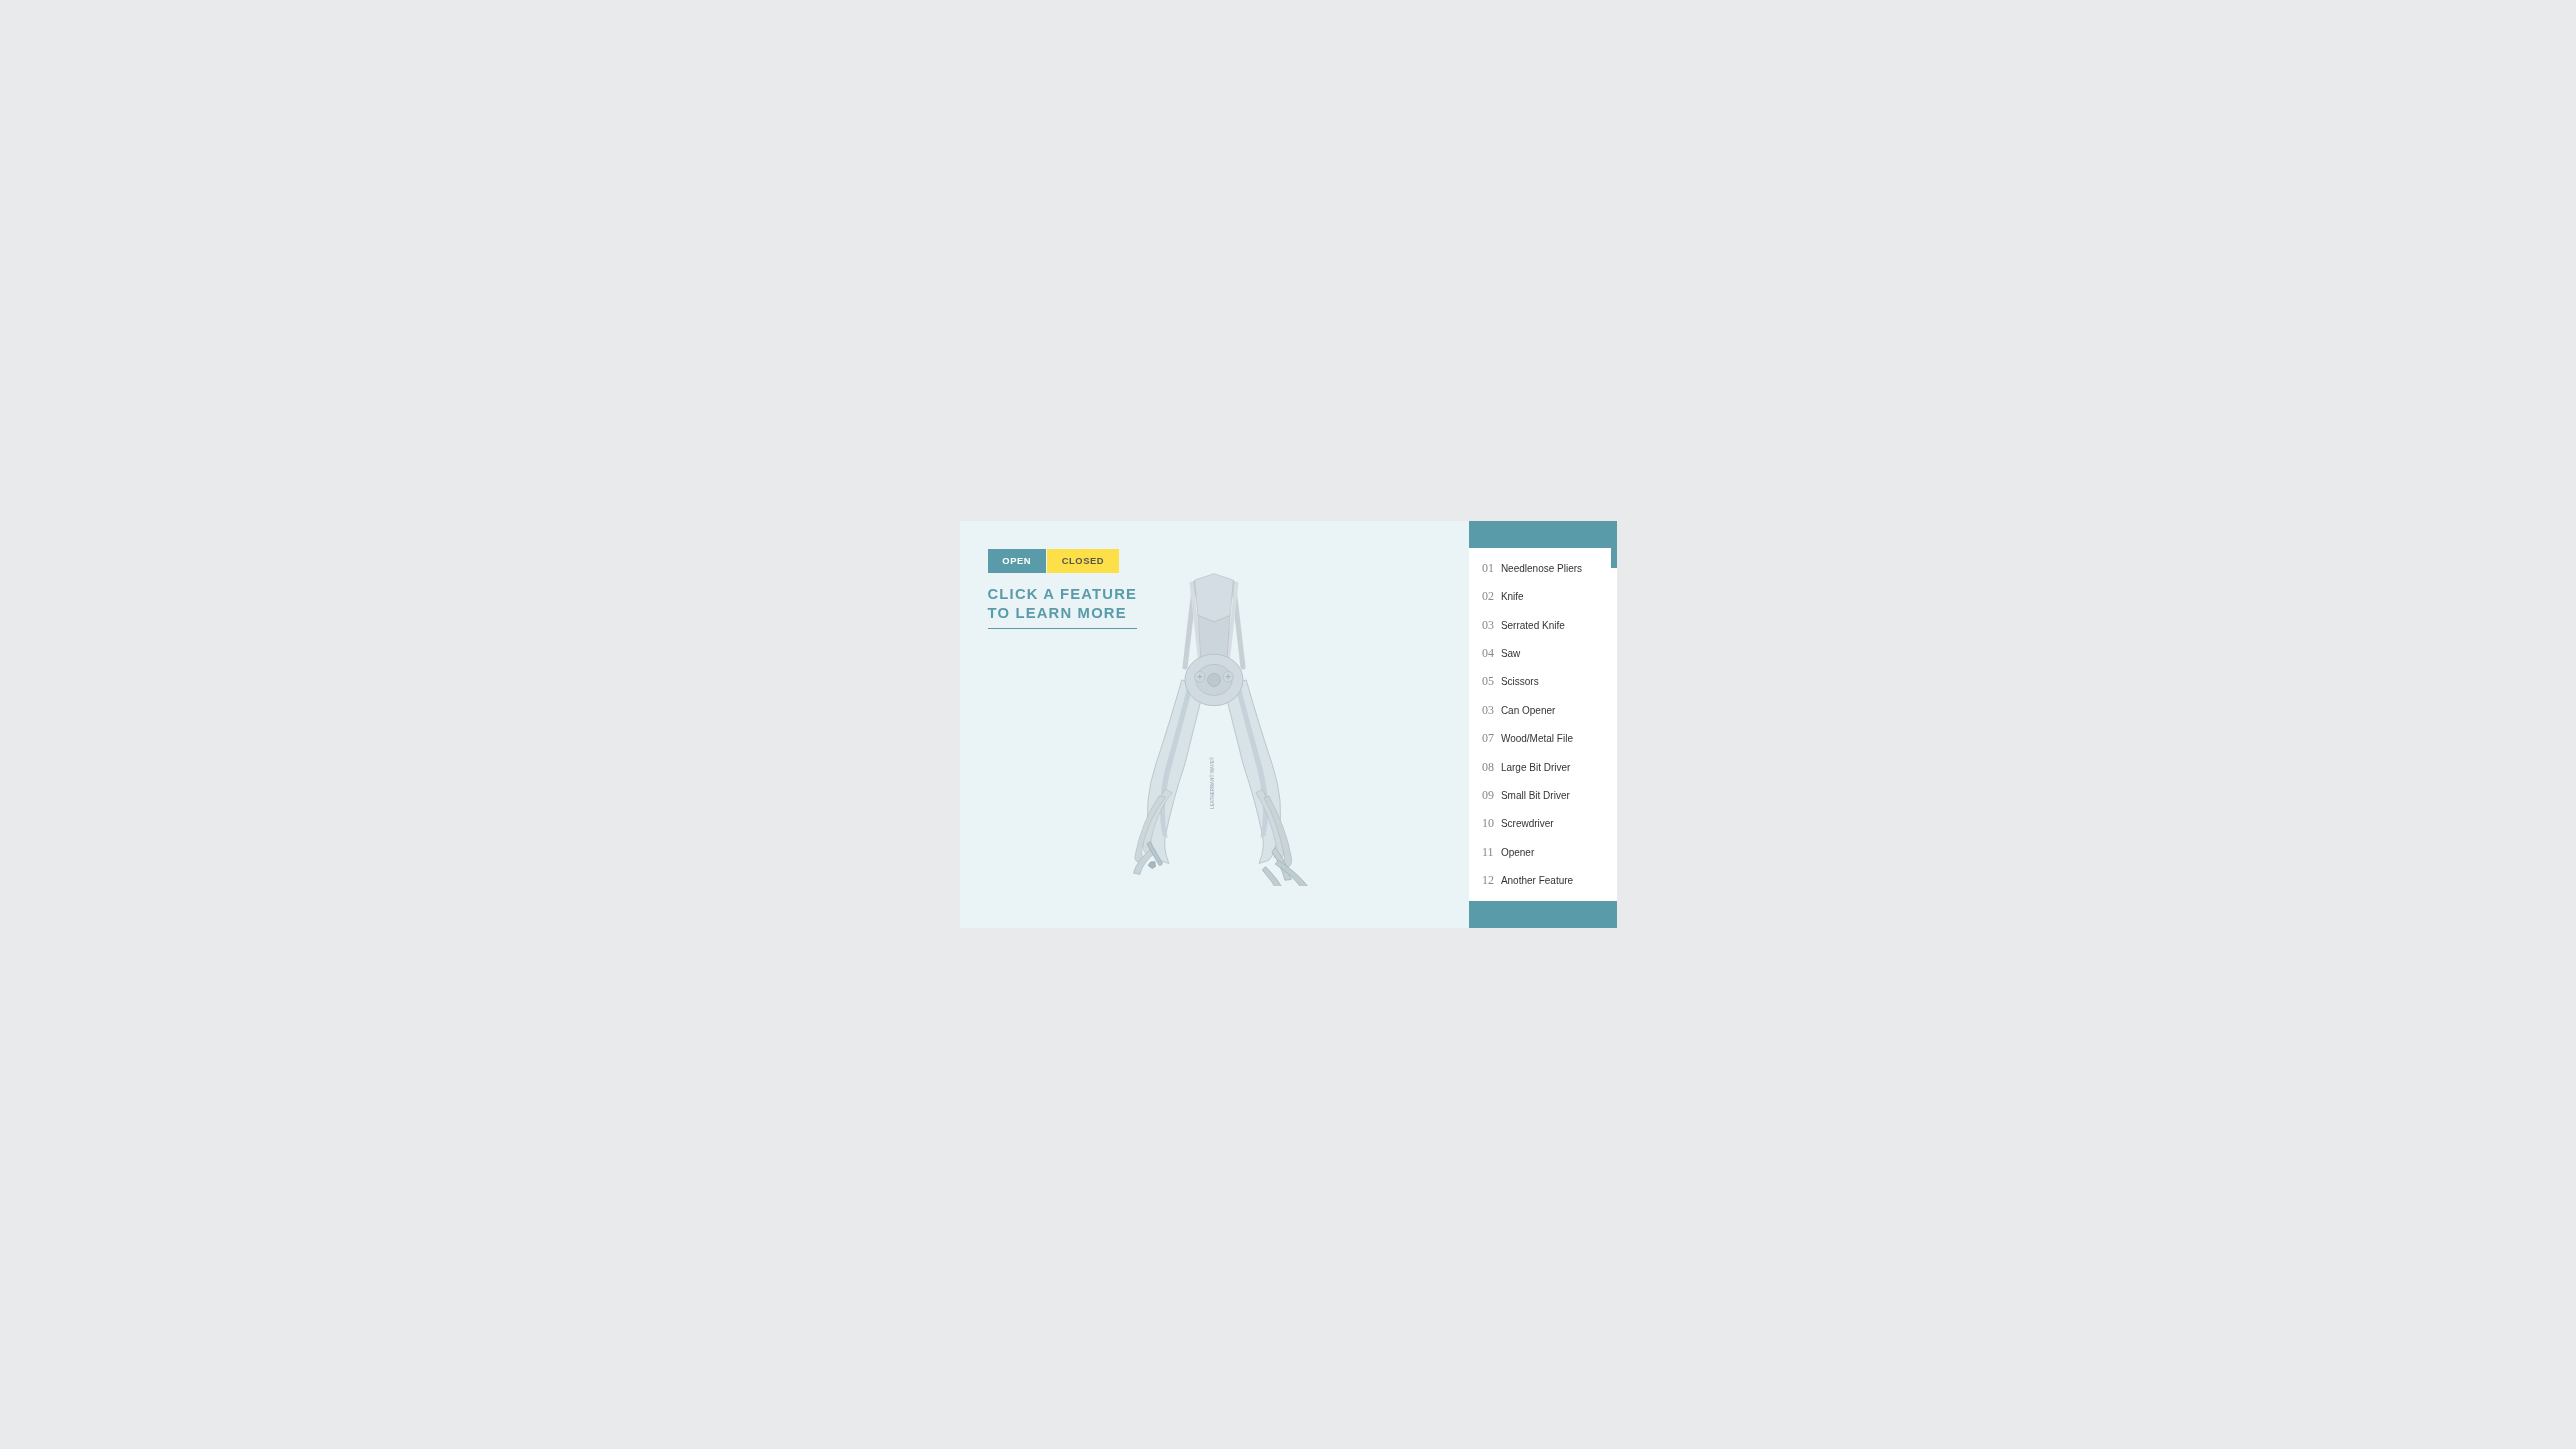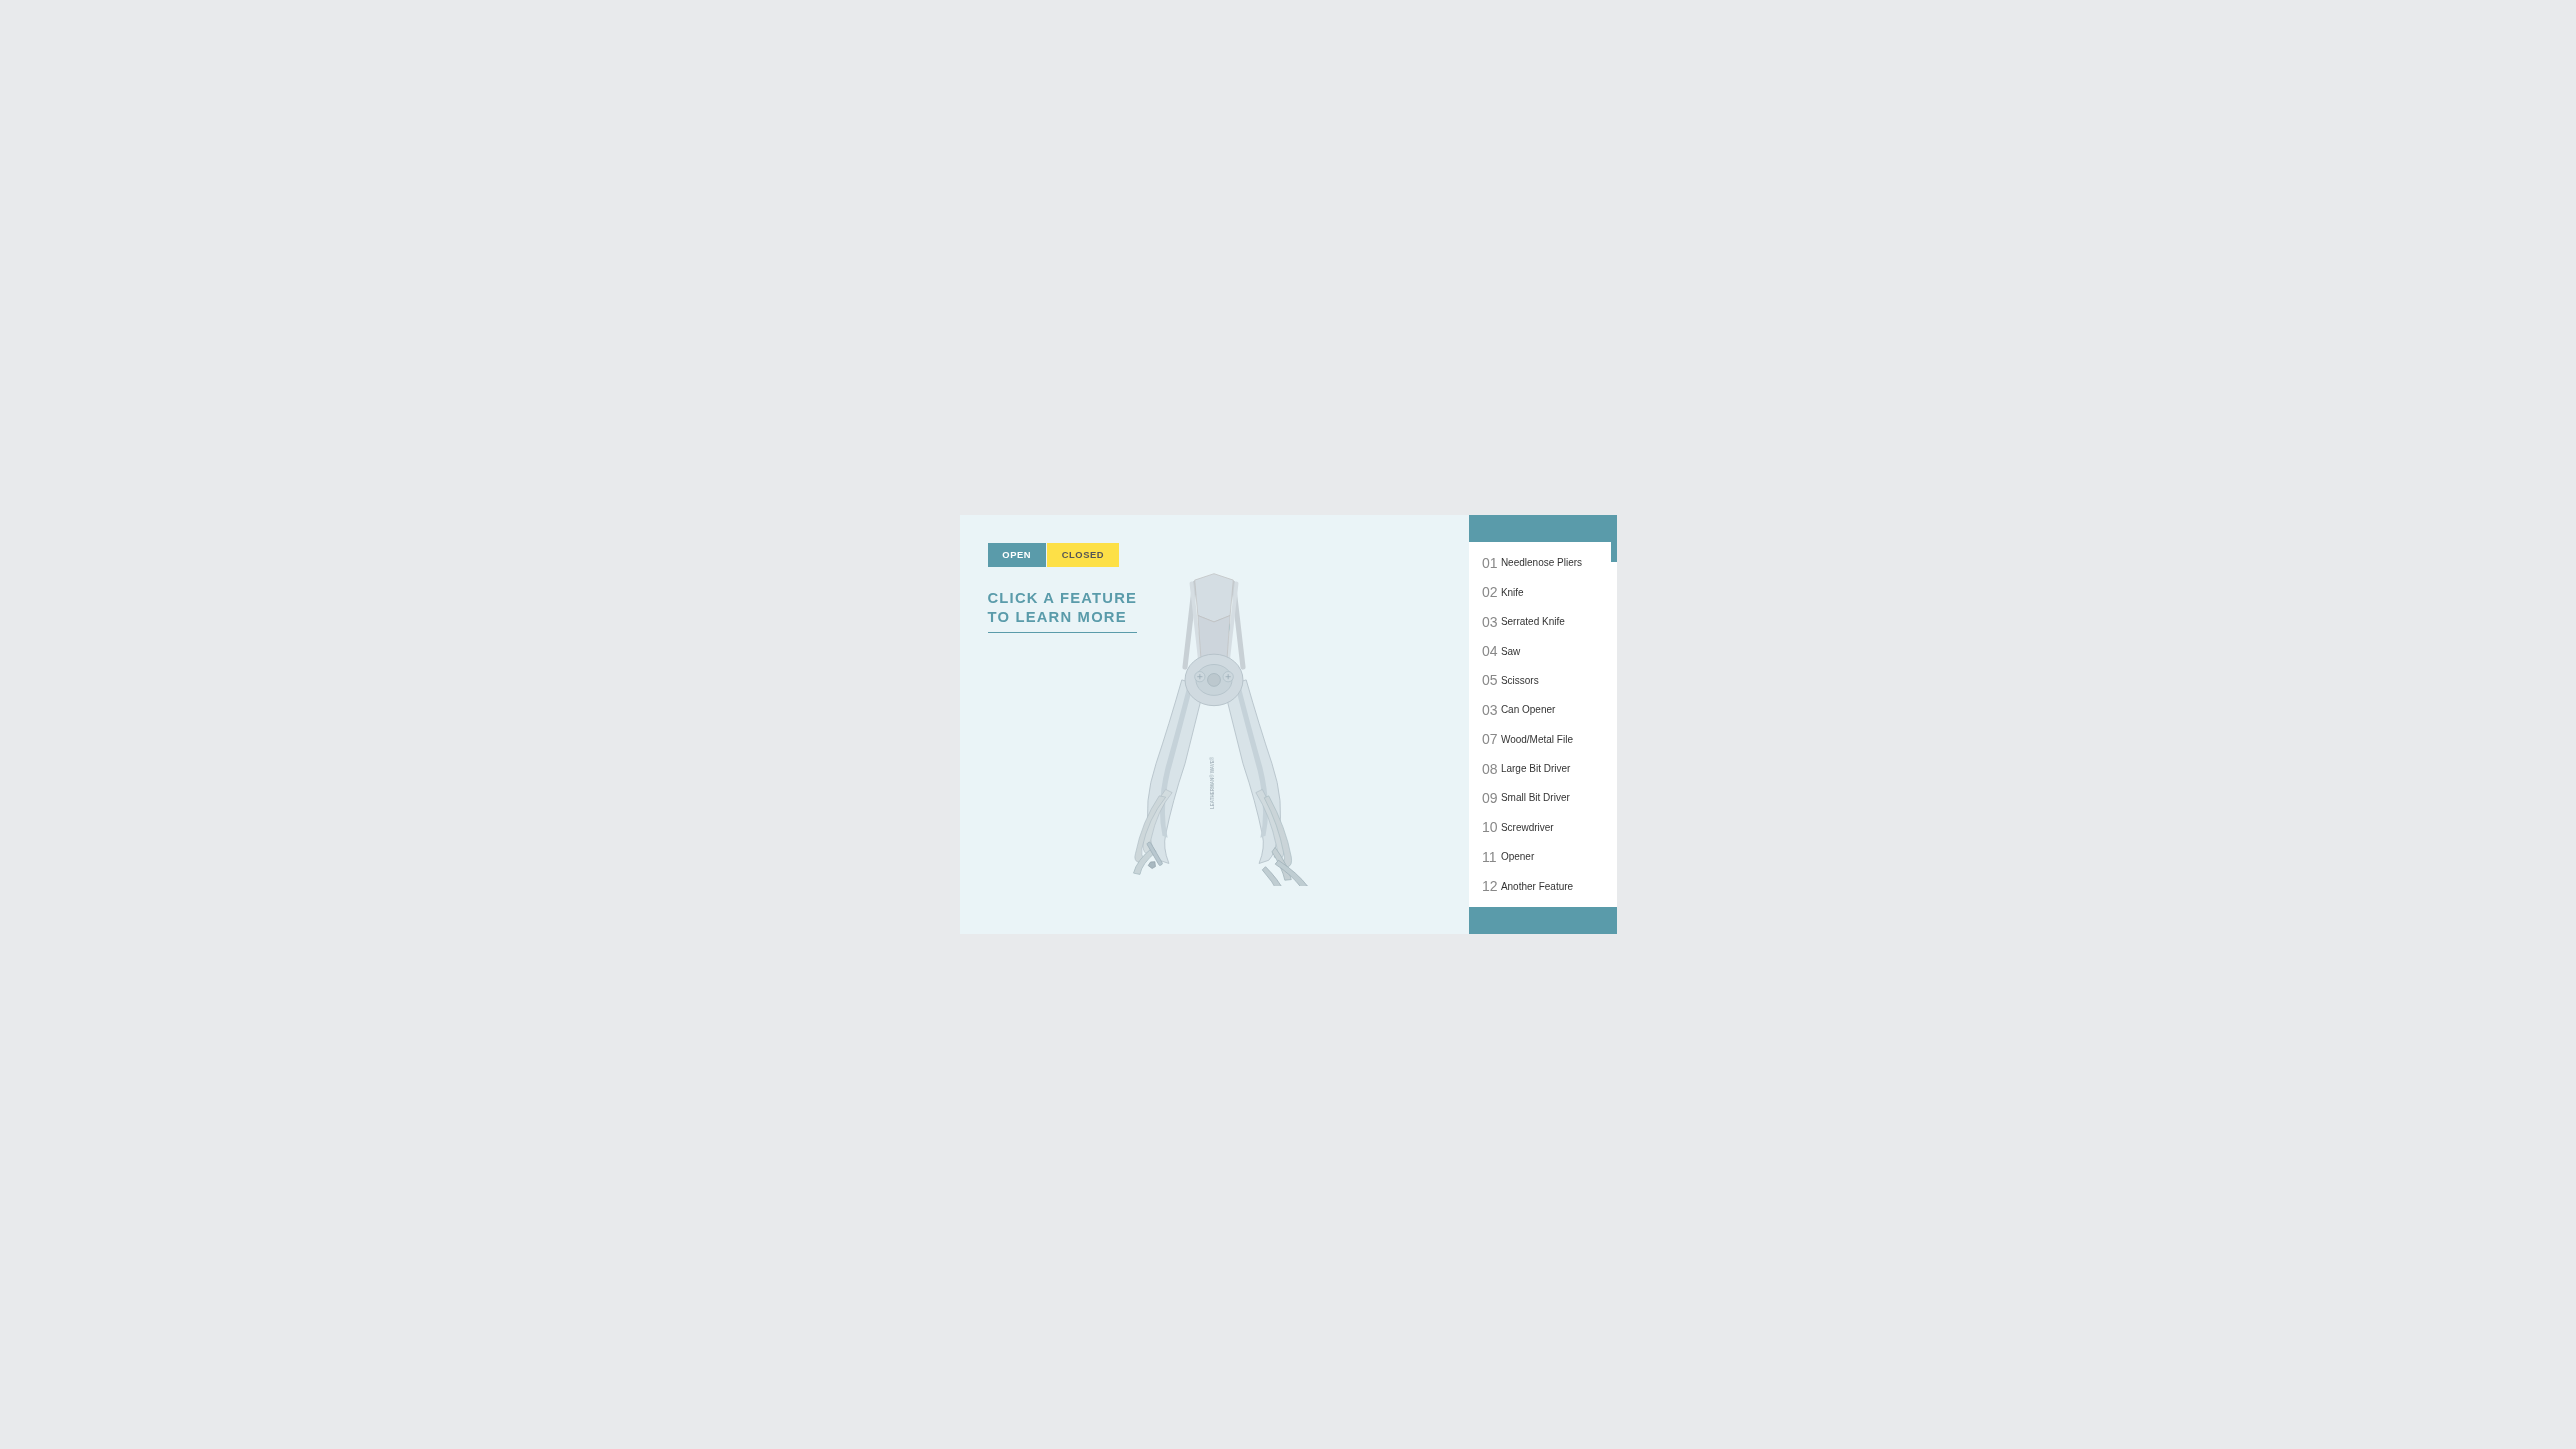--- a/index.html
+++ b/index.html
@@ -51,21 +51,21 @@
       color: #fff;
     }
 
     .toggle-btn.inactive {
       background: #fde047;
       color: #555;
     }
 
     .instruction-text {
       position: absolute;
-      top: 74px;
+      top: 64px;
       left: 28px;
       color: #5a9baa;
       font-size: 14.8px;
       font-weight: 700;
       letter-spacing: 0.08em;
       text-transform: uppercase;
       line-height: 1.3;
       border-bottom: 1.3px solid #5a9baa;
       padding-bottom: 5.4px;
     }
@@ -133,25 +133,26 @@
 
     .feature-item {
       display: flex;
       align-items: center;
       padding: 6.7px 13.4px;
       cursor: pointer;
       transition: background 0.15s;
     }
 
     .feature-num {
-      font-size: 14px;
+      font-size: 12px;
       color: #888;
       width: 19px;
       flex-shrink: 0;
       font-weight: 400;
+      font-family: Liberation Serif, serif;
     }
 
     .feature-name {
       font-size: 10px;
       color: #333;
       font-weight: 400;
     }
   </style>
 </head>
 <body>

